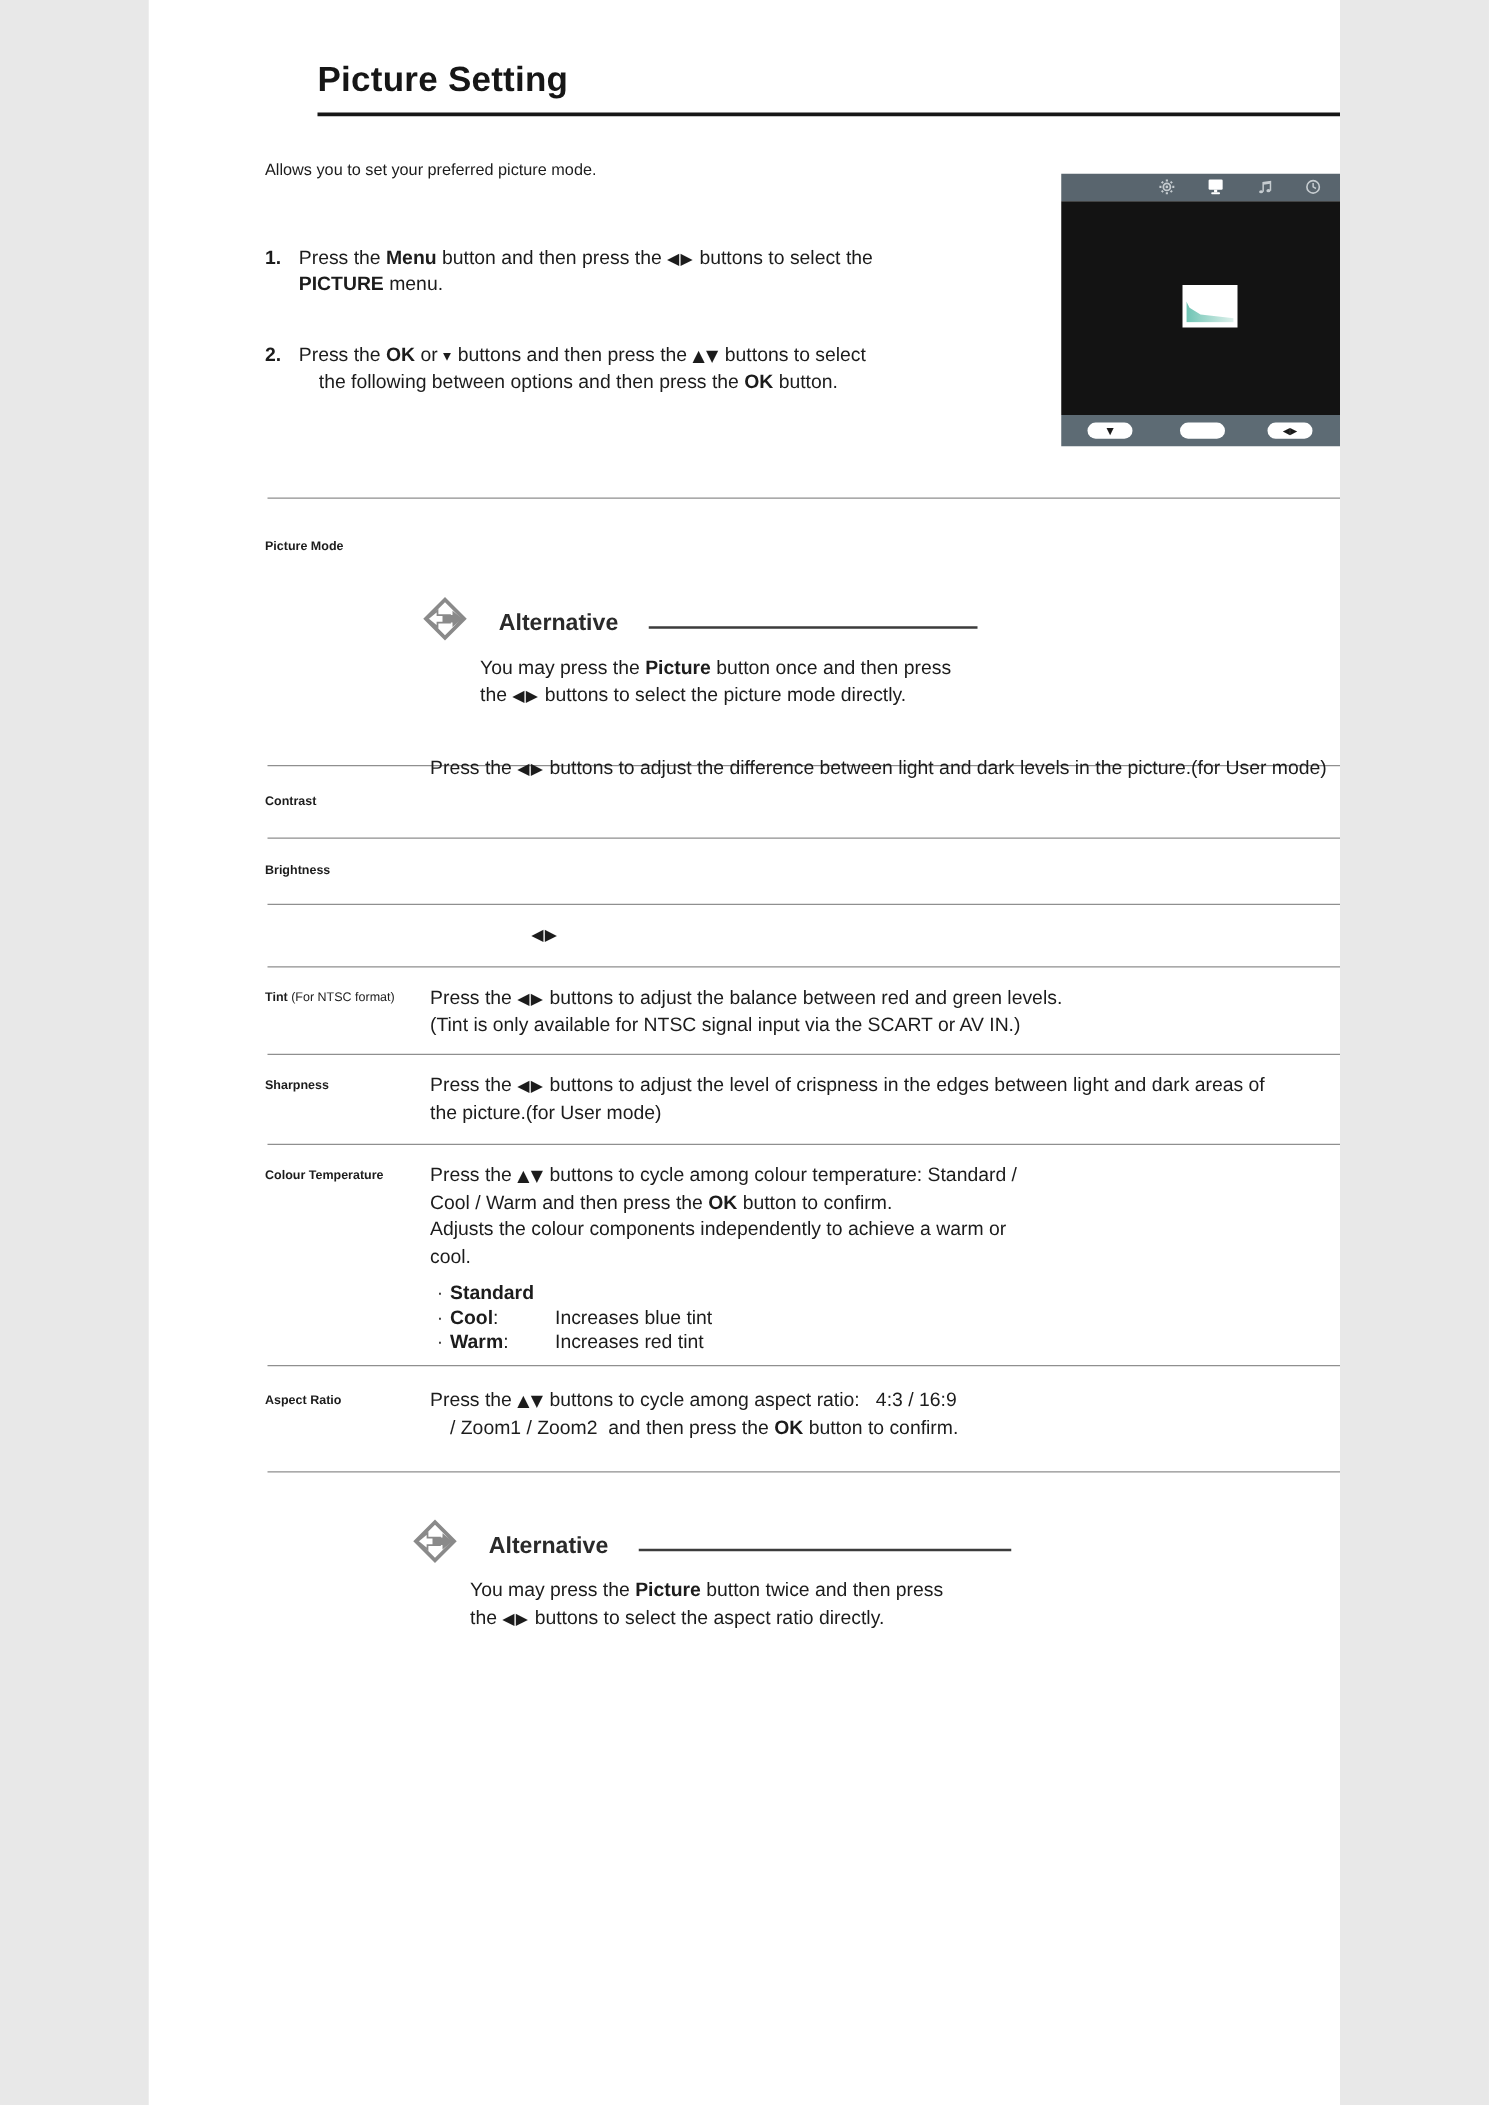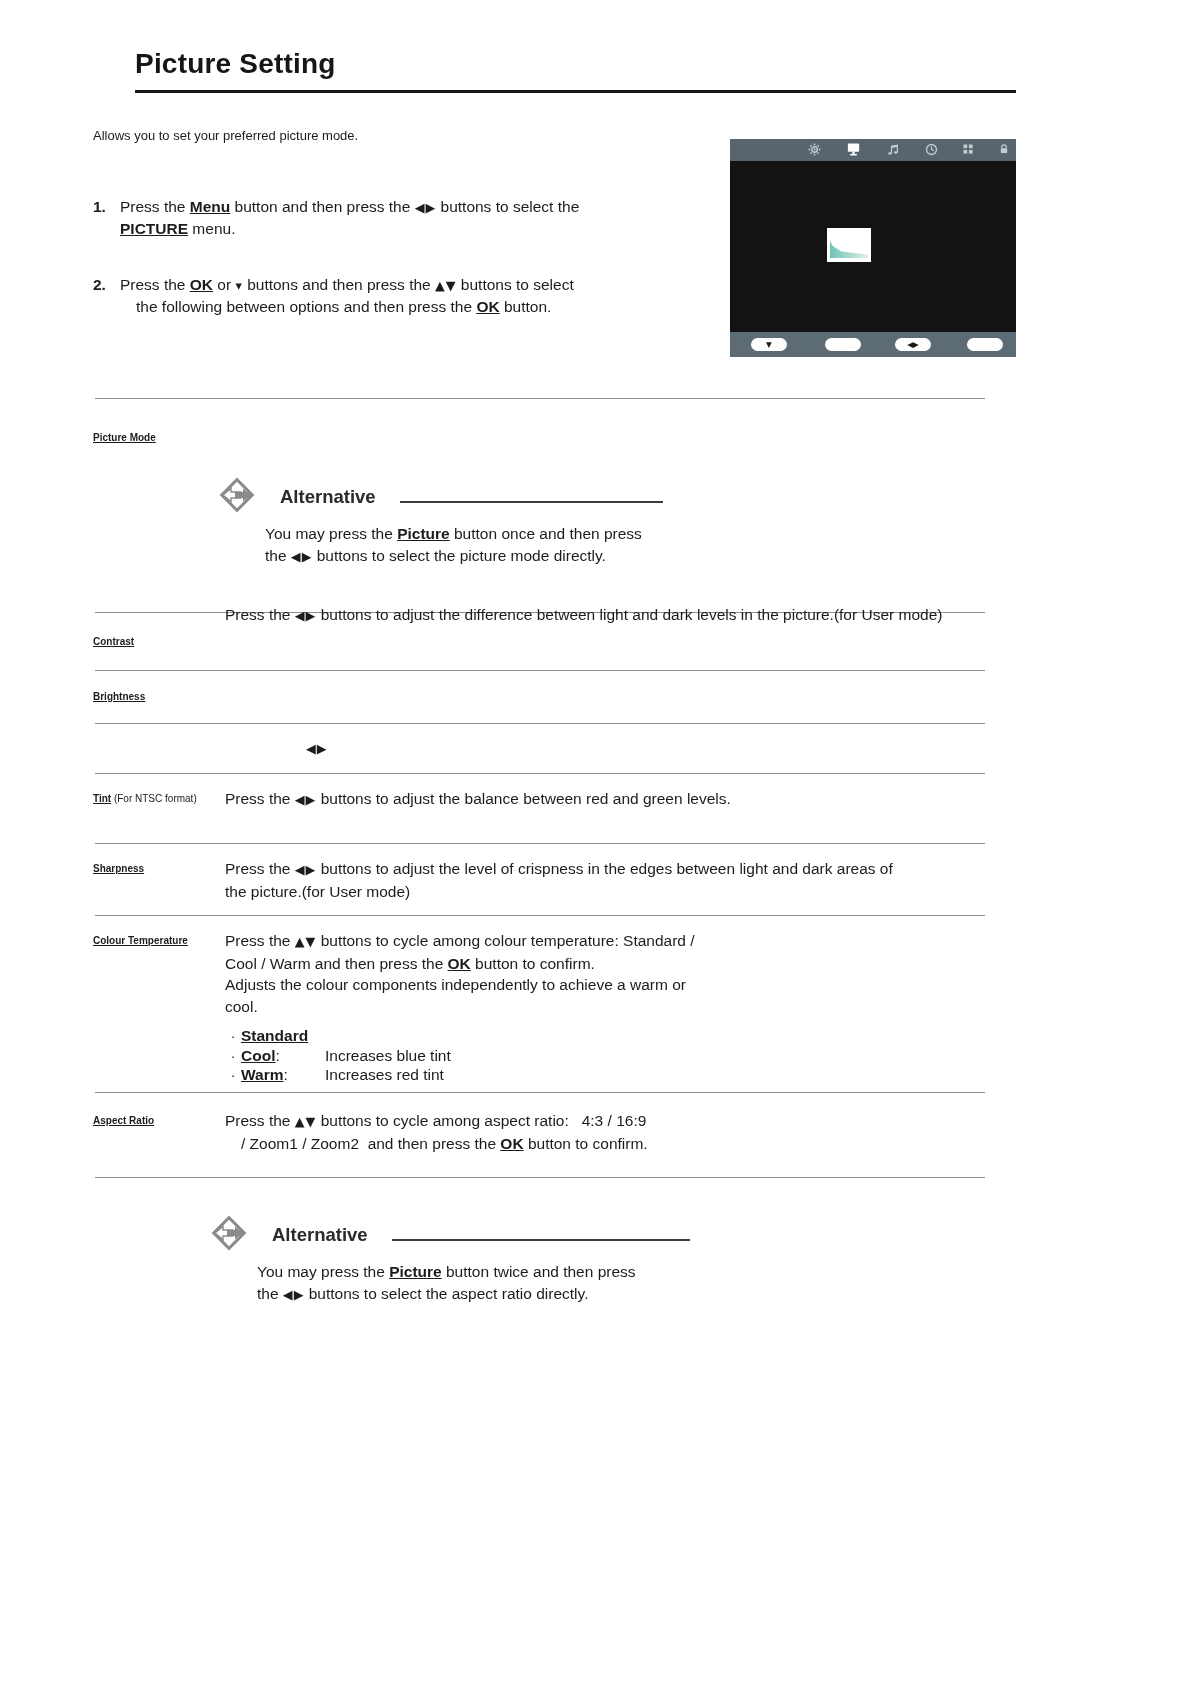--- a/index.html
+++ b/index.html
@@ -1,20 +1,20 @@
 <!DOCTYPE html>
 <html><head>
 <meta charset="utf-8">
 <style>
   html,body{margin:0;padding:0;background:#e8e8e8;}
   .page{
-    position:relative;width:1191px;height:1684px;margin:0 auto;background:#ffffff;
+    position:relative;width:953px;height:1684px;margin:0 auto;background:#ffffff;
     font-family:"Liberation Sans",sans-serif;color:#1c1c1c;overflow:hidden;
   }
-  .b{font-weight:bold;text-decoration:underline;}
+  .b{font-weight:bold;}
   .g{font-family:"DejaVu Sans",sans-serif;font-size:0.82em;letter-spacing:1px;}
   .ind-sm{margin-left:16px;}
 
   .page-title{
     position:absolute;left:135px;top:48px;margin:0;
     font-size:28px;font-weight:bold;color:#161616;letter-spacing:0.2px;
   }
   .title-rule{position:absolute;left:135px;top:90px;width:881px;height:3px;background:#161616;}
 
   .intro{position:absolute;left:93px;top:128px;margin:0;font-size:13px;}
@@ -175,21 +175,21 @@
   </div>
 
   <div class="rowlabel" style="top:631px"><span class="b">Contrast</span></div>
   <div class="rowdesc rich" style="top:604px"><span>Press the </span><span class="g">◀▶</span><span> buttons to adjust the difference between light and dark levels in the picture.(for User mode)</span></div>
 
   <div class="rowlabel" style="top:686px"><span class="b">Brightness</span></div>
 
   <div class="rowdesc rich" style="top:737px;left:306px"><span class="g">◀▶</span></div>
 
   <div class="rowlabel" style="top:788px"><span class="b">Tint</span><span> (For NTSC format)</span></div>
-  <div class="rowdesc rich" style="top:788px"><span>Press the </span><span class="g">◀▶</span><span> buttons to adjust the balance between red and green levels.</span><br></div>
+  <div class="rowdesc rich" style="top:788px"><span>Press the </span><span class="g">◀▶</span><span> buttons to adjust the balance between red and green levels.</span><br><span>(Tint is only available for NTSC signal input via the SCART or AV IN.)</span></div>
 
   <div class="rowlabel" style="top:858px"><span class="b">Sharpness</span></div>
   <div class="rowdesc rich" style="top:858px"><span>Press the </span><span class="g">◀▶</span><span> buttons to adjust the level of crispness in the edges between light and dark areas of</span><br><span>the picture.(for User mode)</span></div>
 
   <div class="rowlabel" style="top:930px"><span class="b">Colour Temperature</span></div>
   <div class="rowdesc" style="top:930px">
     <div class="rich"><span>Press the </span><span class="g">▲▼</span><span> buttons to cycle among colour temperature: Standard /</span><br><span>Cool / Warm and then press the </span><span class="b">OK</span><span> button to confirm.</span><br><span>Adjusts the colour components independently to achieve a warm or</span><br><span>cool.</span></div>
     <div class="bullets">
       <div class="bullet-row">
         <span class="bullet-dot">·</span>

